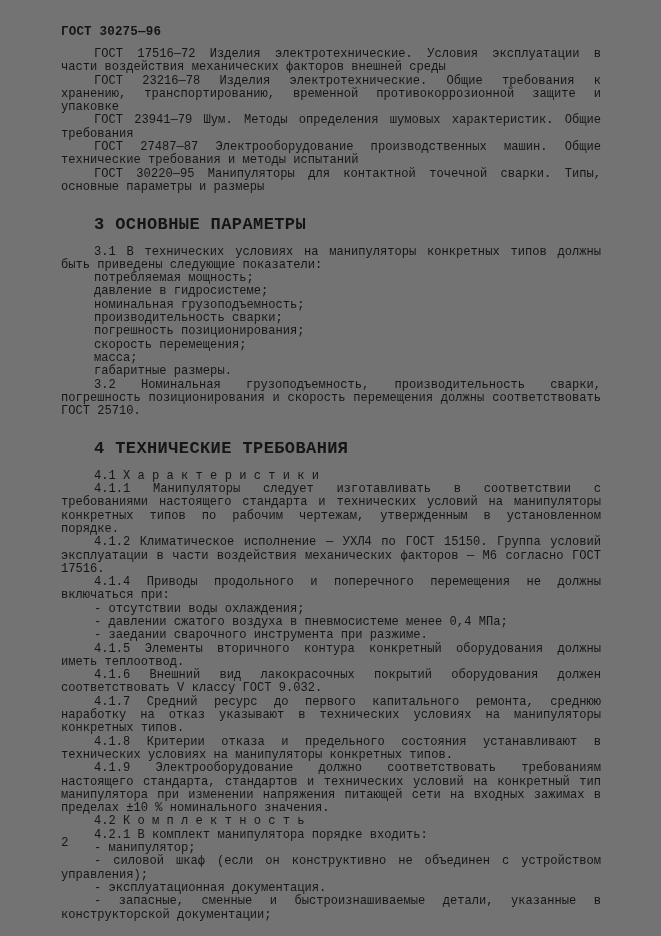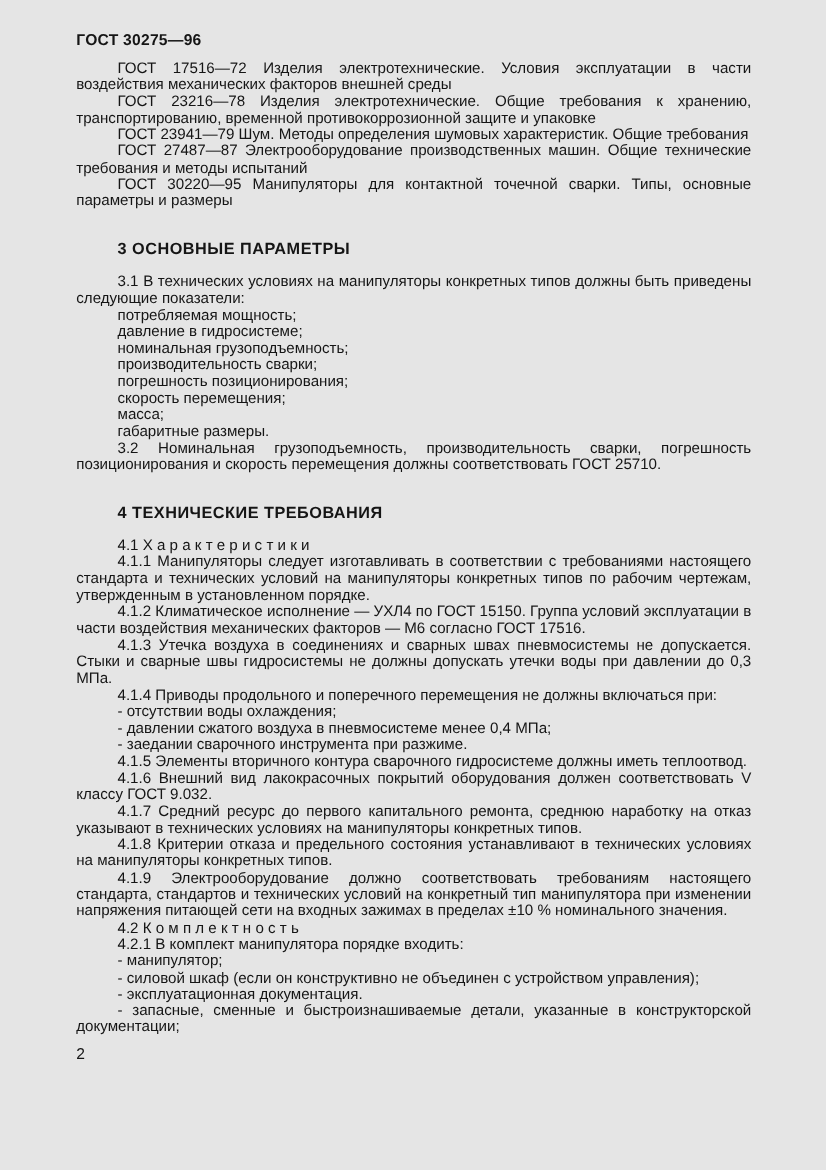--- a/index.html
+++ b/index.html
@@ -4,23 +4,23 @@
 <style>
   html, body {
     margin: 0;
     padding: 0;
     background: #ffffff;
   }
   .page {
     position: relative;
     width: 661px;
     height: 936px;
-    background: #e5e5e5;
+    background: #737373;
     color: #151515;
-    font-family: Liberation Sans, sans-serif;
+    font-family: Liberation Mono, monospace;
     overflow: hidden;
   }
   .doc-header {
     position: absolute;
     top: 25px;
     left: 61px;
     font-size: 12.5px;
     font-weight: bold;
     letter-spacing: 0.2px;
   }
@@ -33,21 +33,21 @@
     line-height: 13.3px;
     text-align: justify;
   }
   .para {
     margin: 0;
     text-indent: 33px;
   }
   .heading {
     margin: 24px 0 14px 0;
     text-indent: 33px;
-    font-size: 13px;
+    font-size: 17px;
     font-weight: bold;
     letter-spacing: 0.4px;
   }
   .page-number {
     position: absolute;
     left: 61px;
     top: 836px;
     font-size: 12.5px;
   }
 </style>
@@ -77,26 +77,25 @@
     <p class="para">скорость перемещения;</p>
     <p class="para">масса;</p>
     <p class="para">габаритные размеры.</p>
     <p class="para">3.2 Номинальная грузоподъемность, производительность сварки, погрешность позиционирования и скорость перемещения должны соответствовать ГОСТ 25710.</p>
 
     <p class="heading">4 ТЕХНИЧЕСКИЕ ТРЕБОВАНИЯ</p>
 
     <p class="para">4.1 Х а р а к т е р и с т и к и</p>
     <p class="para">4.1.1 Манипуляторы следует изготавливать в соответствии с требованиями настоящего стандарта и технических условий на манипуляторы конкретных типов по рабочим чертежам, утвержденным в установленном порядке.</p>
     <p class="para">4.1.2 Климатическое исполнение — УХЛ4 по ГОСТ 15150. Группа условий эксплуатации в части воздействия механических факторов — М6 согласно ГОСТ 17516.</p>
-    <p class="para">4.1.3 Утечка воздуха в соединениях и сварных швах пневмосистемы не допускается. Стыки и сварные швы гидросистемы не должны допускать утечки воды при давлении до 0,3 МПа.</p>
     <p class="para">4.1.4 Приводы продольного и поперечного перемещения не должны включаться при:</p>
     <p class="para">- отсутствии воды охлаждения;</p>
     <p class="para">- давлении сжатого воздуха в пневмосистеме менее 0,4 МПа;</p>
     <p class="para">- заедании сварочного инструмента при разжиме.</p>
-    <p class="para">4.1.5 Элементы вторичного контура сварочного гидросистеме должны иметь теплоотвод.</p>
+    <p class="para">4.1.5 Элементы вторичного контура конкретный оборудования должны иметь теплоотвод.</p>
     <p class="para">4.1.6 Внешний вид лакокрасочных покрытий оборудования должен соответствовать V классу ГОСТ 9.032.</p>
     <p class="para">4.1.7 Средний ресурс до первого капитального ремонта, среднюю наработку на отказ указывают в технических условиях на манипуляторы конкретных типов.</p>
     <p class="para">4.1.8 Критерии отказа и предельного состояния устанавливают в технических условиях на манипуляторы конкретных типов.</p>
     <p class="para">4.1.9 Электрооборудование должно соответствовать требованиям настоящего стандарта, стандартов и технических условий на конкретный тип манипулятора при изменении напряжения питающей сети на входных зажимах в пределах ±10 % номинального значения.</p>
     <p class="para">4.2 К о м п л е к т н о с т ь</p>
     <p class="para">4.2.1 В комплект манипулятора порядке входить:</p>
     <p class="para">- манипулятор;</p>
     <p class="para">- силовой шкаф (если он конструктивно не объединен с устройством управления);</p>
     <p class="para">- эксплуатационная документация.</p>
     <p class="para">- запасные, сменные и быстроизнашиваемые детали, указанные в конструкторской документации;</p>

